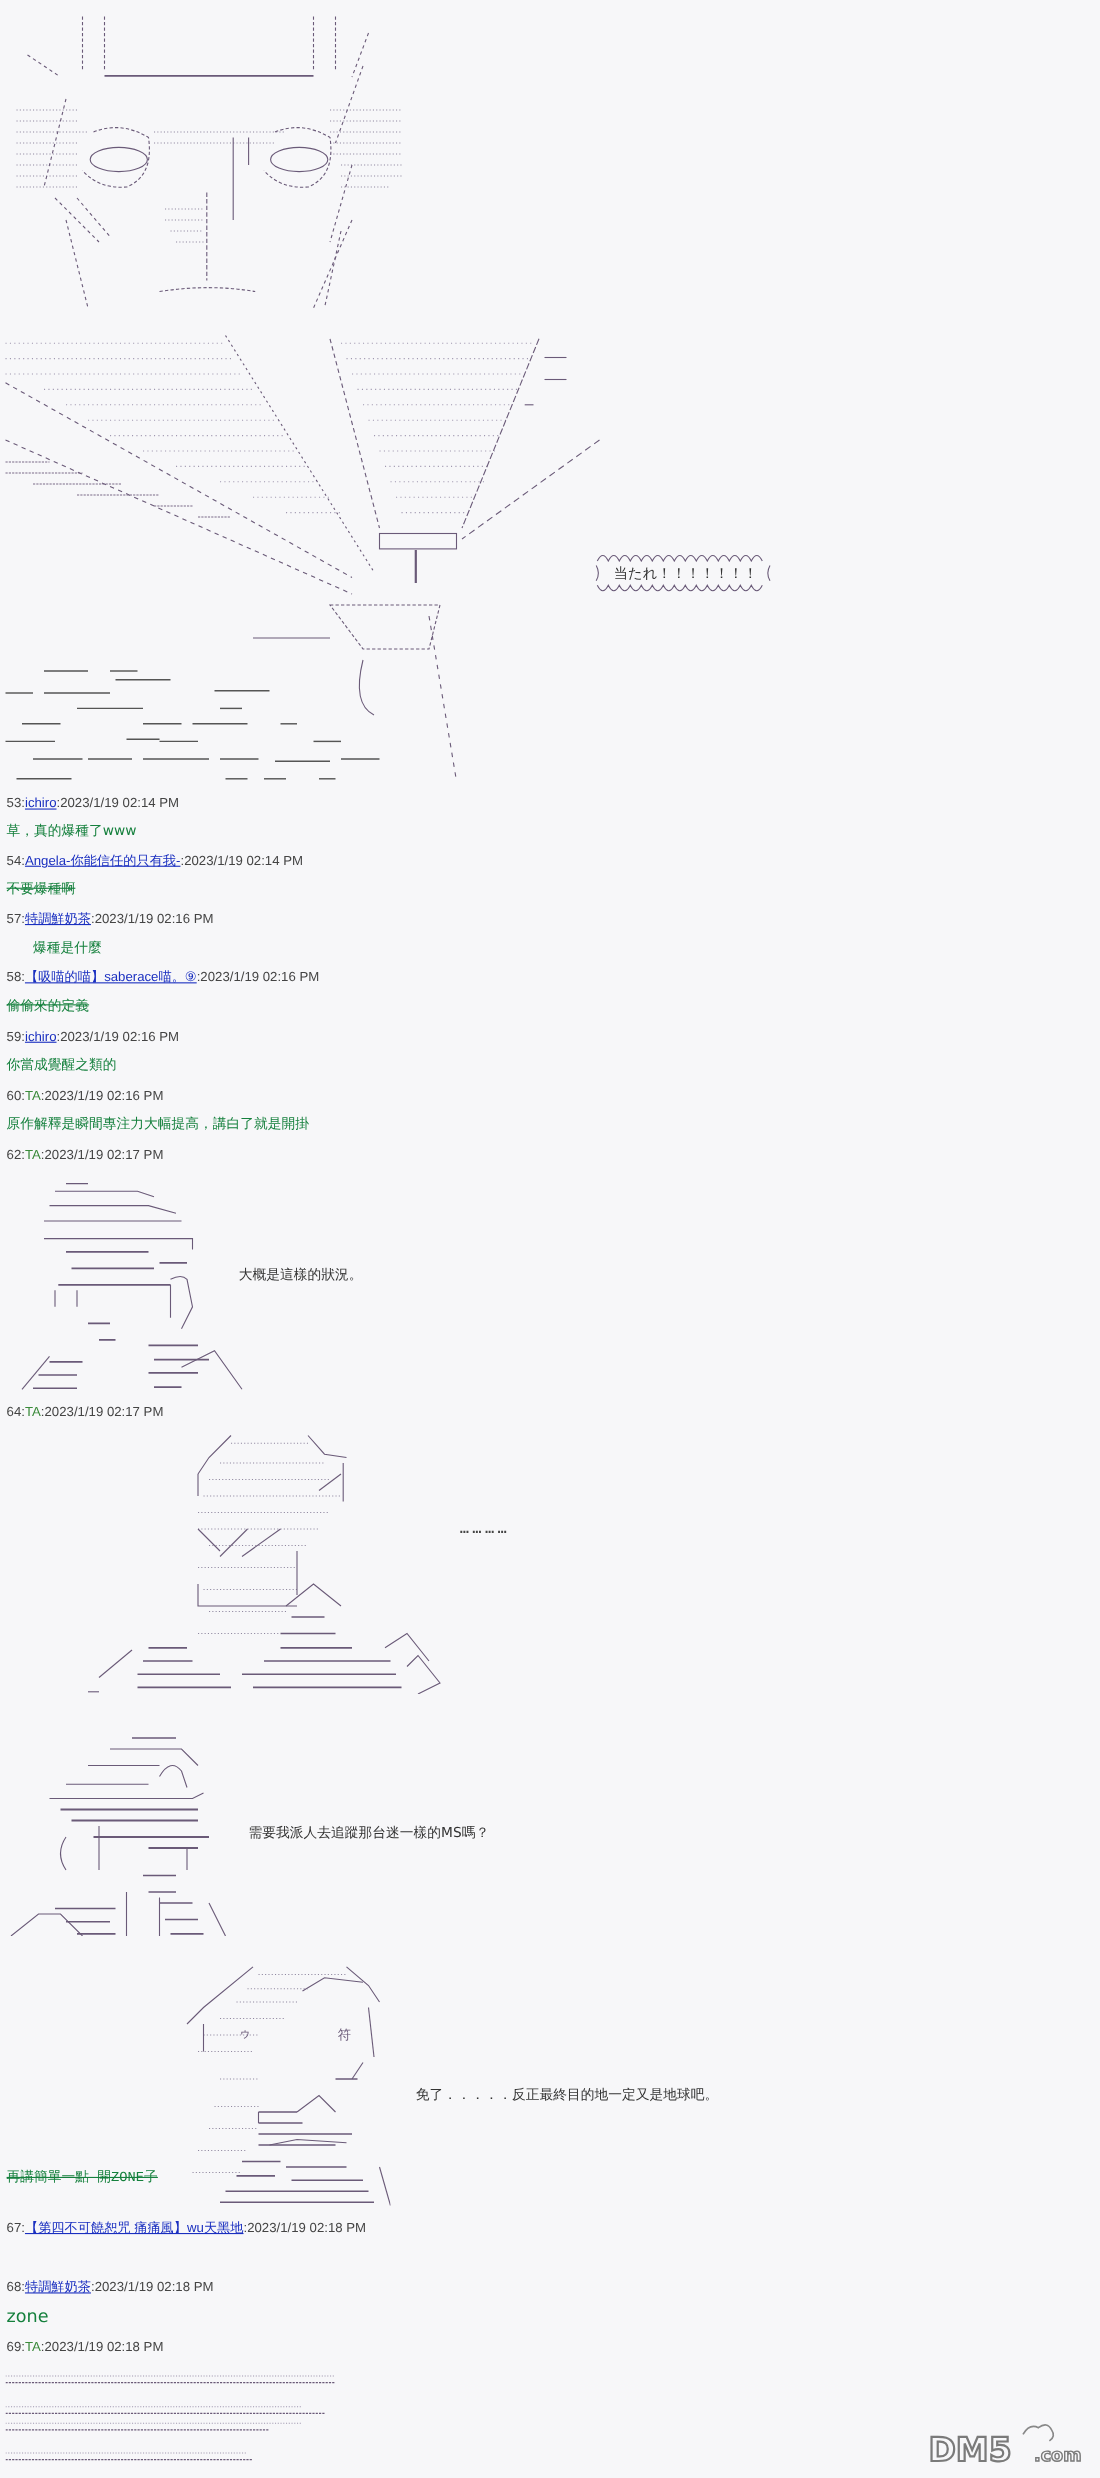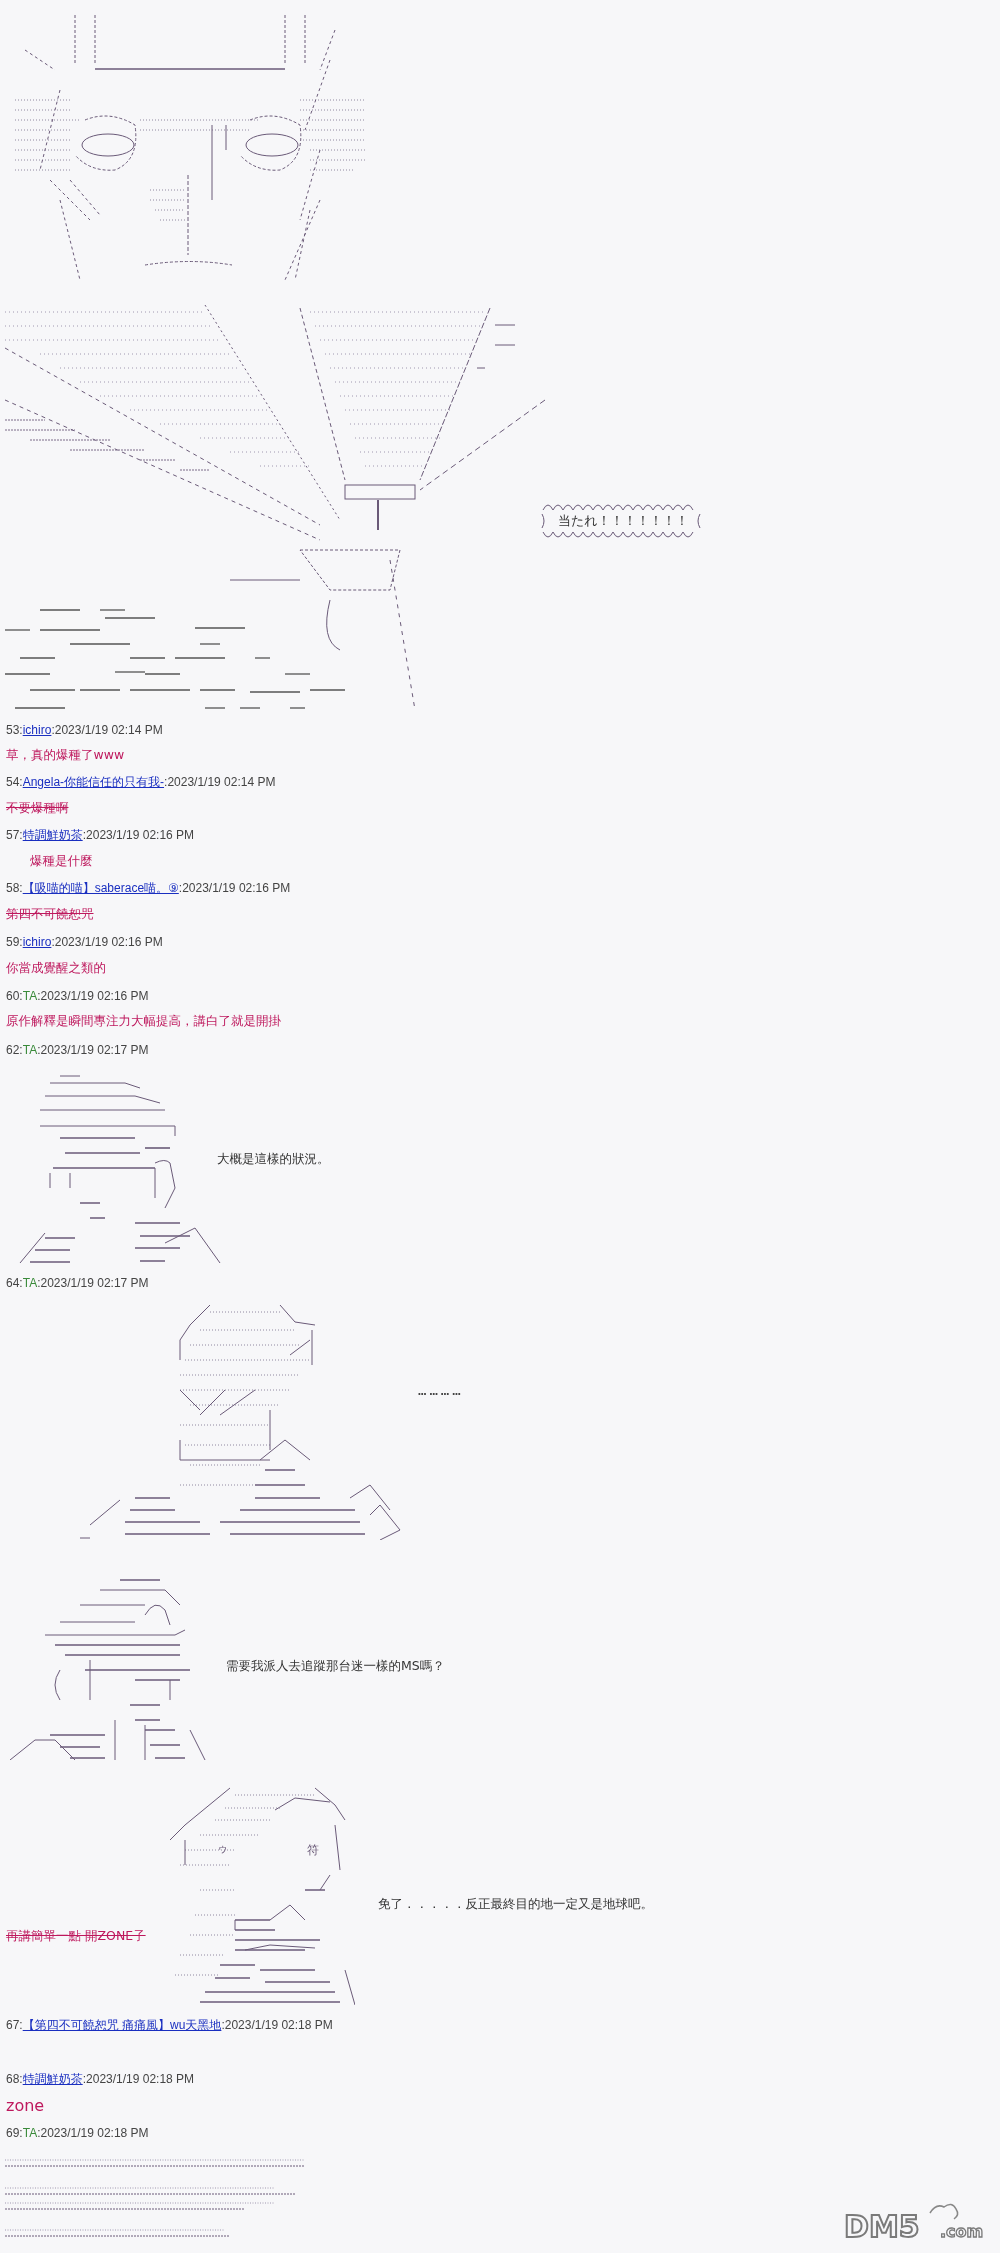--- a/index.html
+++ b/index.html
@@ -10,21 +10,21 @@
   .art { position:absolute; }
   .art svg { display:block; }
   .hdr {
     position:absolute; left:6px; font-size:12px; line-height:16px; color:#444; white-space:nowrap;
     font-family:"Liberation Sans","DejaVu Sans",sans-serif;
   }
   .hdr a.user { color:#1a2fc0; text-decoration:underline; cursor:pointer; }
   .hdr .user.plain { color:#3a8a3a; text-decoration:none; }
   .hdr .time { color:#444; }
   .msg {
-    position:absolute; left:6px; font-size:12.5px; line-height:16px; color:#be185d; white-space:nowrap;
+    position:absolute; left:6px; font-size:12.5px; line-height:16px; color:#15803d; white-space:nowrap;
     font-family:"DejaVu Sans","Liberation Sans",sans-serif;
   }
   .msg.strike { text-decoration:line-through; }
   .caption { position:absolute; font-size:12.5px; color:#333; white-space:nowrap; font-family:"DejaVu Sans",sans-serif; }
   .dots { position:absolute; font-size:14px; letter-spacing:3px; color:#444; font-family:"DejaVu Sans Mono",monospace; }
   .bubble-text { position:absolute; font-size:13px; color:#333; white-space:nowrap; font-family:"DejaVu Sans",sans-serif; }
   .logo {
     position:absolute; right:8px; bottom:10px; width:150px; height:44px;
   }
 </style>
@@ -196,21 +196,21 @@
 <div class="msg strike" style="top:800px;">不要爆種啊</div>
 
 <div class="hdr" style="top:827px;text-align:right;">
   <span>57:</span><a class="user">特調鮮奶茶</a>:<span class="time">2023/1/19 02:16 PM</span>
 </div>
 <div class="msg" style="top:853px;margin-left:24px;">爆種是什麼</div>
 
 <div class="hdr" style="top:880px;">
   <span>58:</span><a class="user">【吸喵的喵】saberace喵。⑨</a>:<span class="time">2023/1/19 02:16 PM</span>
 </div>
-<div class="msg strike" style="top:906px;">第四不可饒恕咒</div>
+<div class="msg strike" style="top:906px;">偷偷來的定義</div>
 
 <div class="hdr" style="top:934px;">
   <span>59:</span><a class="user">ichiro</a>:<span class="time">2023/1/19 02:16 PM</span>
 </div>
 <div class="msg" style="top:960px;">你當成覺醒之類的</div>
 
 <div class="hdr" style="top:988px;">
   <span>60:</span><span class="user plain">TA</span>:<span class="time">2023/1/19 02:16 PM</span>
 </div>
 <div class="msg" style="top:1013px;">原作解釋是瞬間專注力大幅提高，講白了就是開掛</div>
@@ -378,21 +378,21 @@
     <path d="M190 190 L200 225"></path>
     <text x="62" y="72" font-size="11" fill="#6a5a78" stroke="none">ゥ</text>
     <text x="152" y="74" font-size="12" fill="#6a5a78" stroke="none">符</text>
   </svg>
 </div>
 <div class="caption" style="left:378px;top:1896px;">免了．．．．．反正最終目的地一定又是地球吧。</div>
 
 <div class="hdr" style="top:2017px;">
   <span>67:</span><a class="user">【第四不可饒恕咒 痛痛風】wu天黑地</a>:<span class="time">2023/1/19 02:18 PM</span>
 </div>
-<div class="msg strike" style="top:1928px;">再講簡單一點 開ZONE子</div>
+<div class="msg strike" style="top:1972px;font-family:Liberation Mono, monospace;">再講簡單一點 開ZONE子</div>
 
 <div class="hdr" style="top:2071px;">
   <span>68:</span><a class="user">特調鮮奶茶</a>:<span class="time">2023/1/19 02:18 PM</span>
 </div>
 <div class="msg" style="top:2098px;font-size:16px;text-align:center;">zone</div>
 
 <div class="hdr" style="top:2125px;">
   <span>69:</span><span class="user plain">TA</span>:<span class="time">2023/1/19 02:18 PM</span>
 </div>
 

